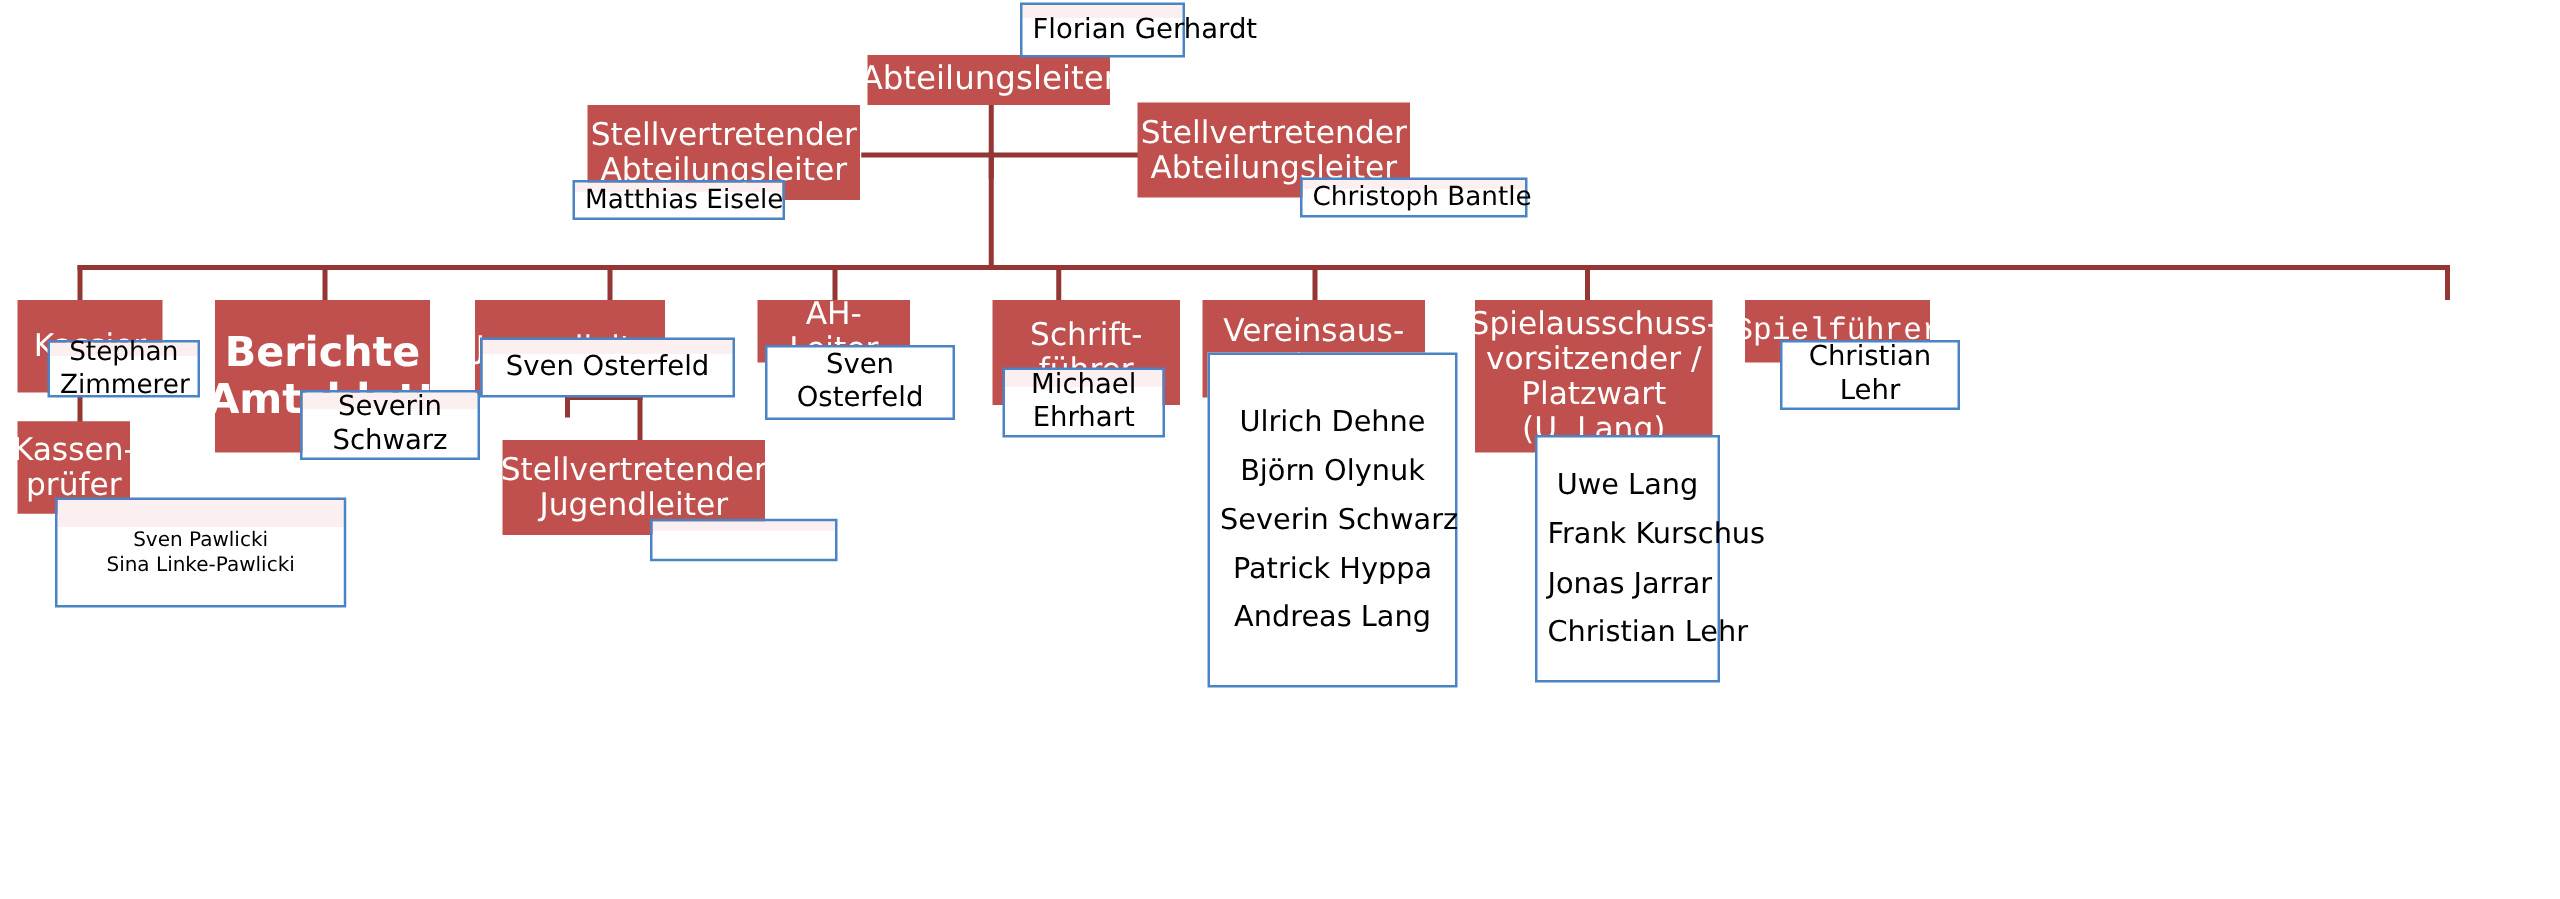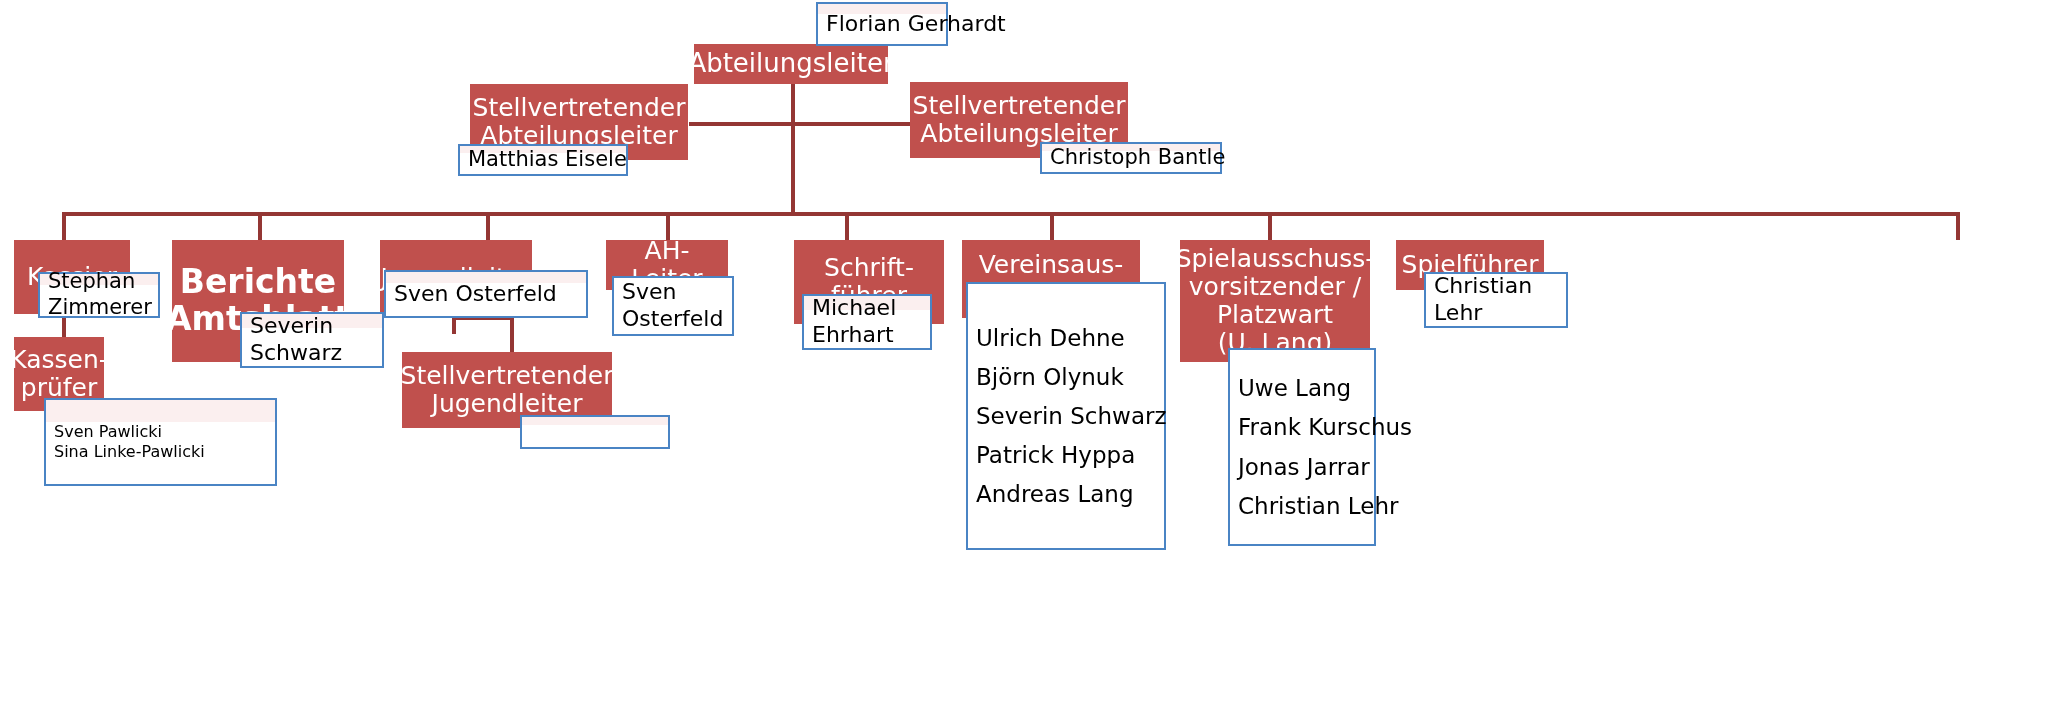--- a/index.html
+++ b/index.html
@@ -22,21 +22,21 @@
     padding:2px 6px;
     z-index:3;
   }
   
   .name{
     position:absolute;
     background:#ffffff;
     border:2px solid #4A84C4;
     color:#000000;
     display:flex;align-items:center;justify-content:center;
-    text-align:left;
+    text-align:center;
     line-height:1.22;
     box-sizing:border-box;
     padding:2px 8px;
     z-index:5;
   }
   .name.tint{background:linear-gradient(to bottom,#FBEFEF 0 26%,#ffffff 26% 100%);}
   .name .lines{width:100%;}
   .name .lines div{white-space:nowrap;}
   .name.spaced .lines div{margin:11px 0;}
 
@@ -159,21 +159,21 @@
   </div>
   <div class="name tint" style="left:520px;top:415px;width:150px;height:34px;font-size:22px;">
     <div class="lines">
       <div></div>
     </div>
   </div>
 
   <div class="role" style="left:606px;top:240px;width:122px;height:50px;font-size:25px;">
     <span>AH-Leiter</span>
   </div>
-  <div class="name" style="left:612px;top:276px;width:122px;height:60px;font-size:22px;">
+  <div class="name" style="left:612px;top:276px;width:152px;height:60px;font-size:22px;">
     <div class="lines">
       <div>Sven</div>
       <div>Osterfeld</div>
     </div>
   </div>
 
   <div class="role" style="left:794px;top:240px;width:150px;height:84px;font-size:25px;">
     <div>
       <div>Schrift-</div>
       <div>führer</div>
@@ -212,21 +212,21 @@
   </div>
   <div class="name spaced" style="left:1228px;top:348px;width:148px;height:198px;font-size:23px;">
     <div class="lines">
       <div>Uwe Lang</div>
       <div>Frank Kurschus</div>
       <div>Jonas Jarrar</div>
       <div>Christian Lehr</div>
     </div>
   </div>
 
-  <div class="role" style="left:1396px;top:240px;width:148px;height:50px;font-size:25px;">
+  <div class="role" style="left:1396px;top:240px;width:148px;height:50px;font-size:25px;font-family:Liberation Mono, monospace;">
     <span>Spielführer</span>
   </div>
   <div class="name" style="left:1424px;top:272px;width:144px;height:56px;font-size:22px;">
     <div class="lines">
       <div>Christian</div>
       <div>Lehr</div>
     </div>
   </div>
 
 </div>

